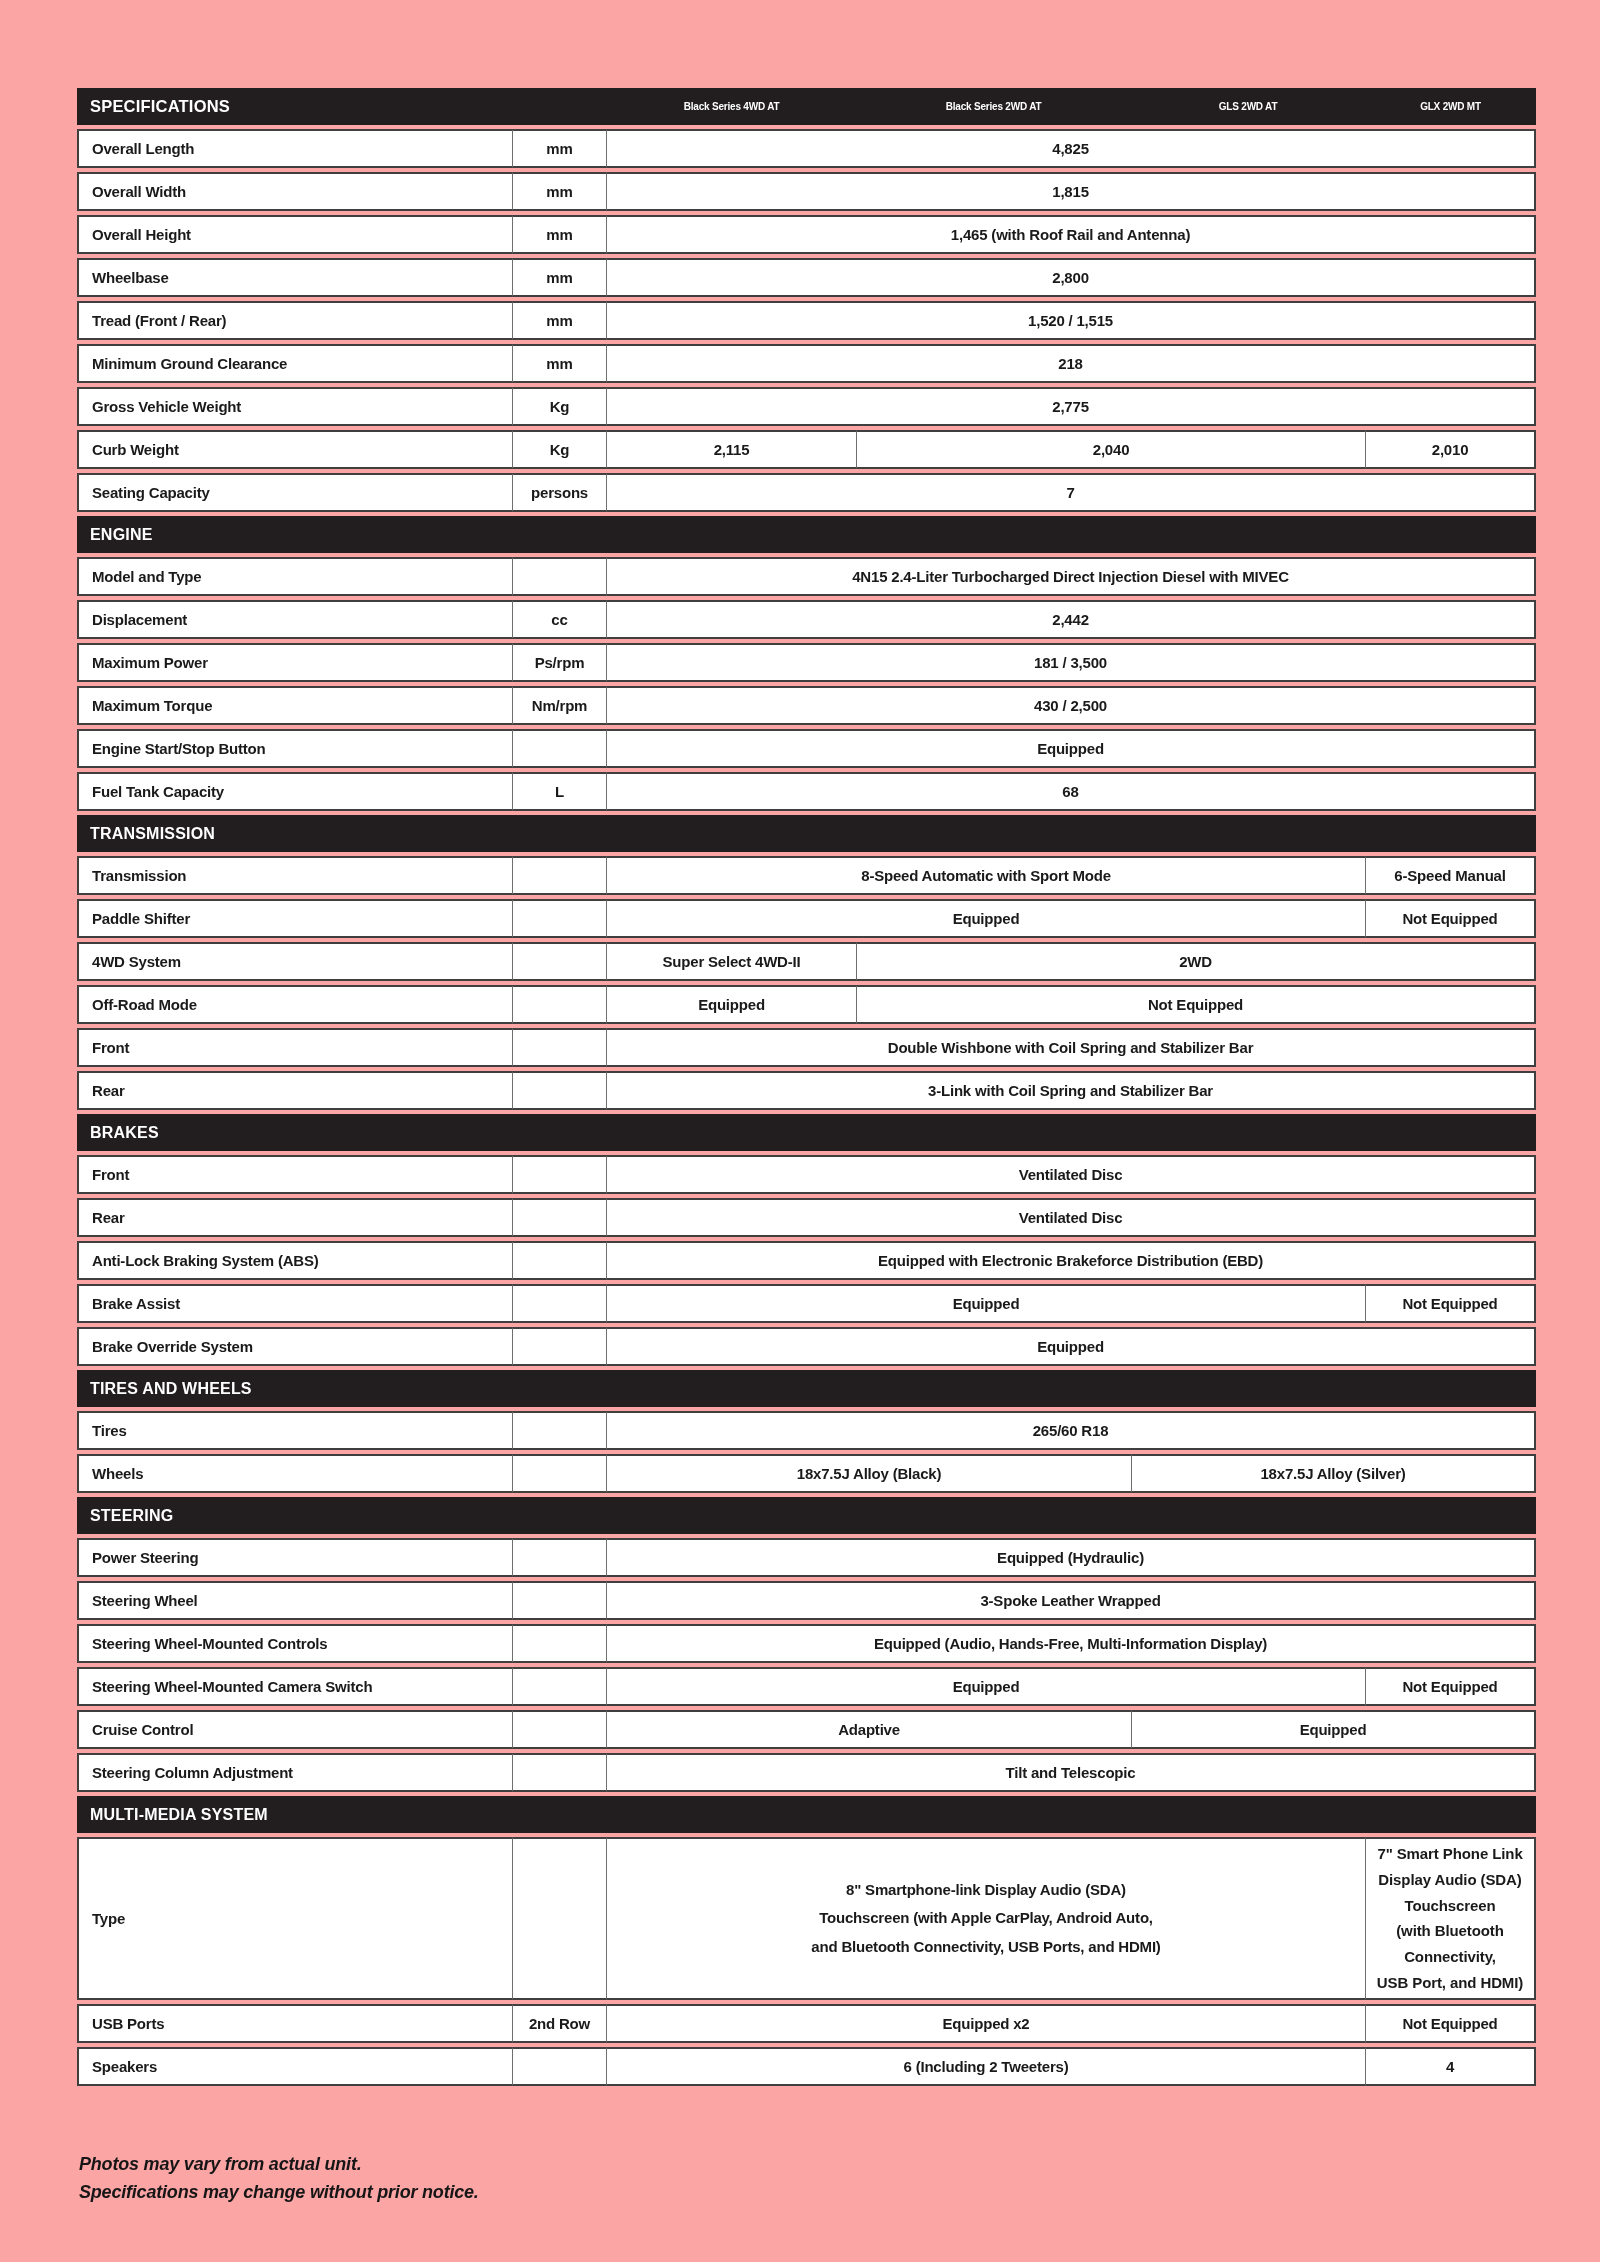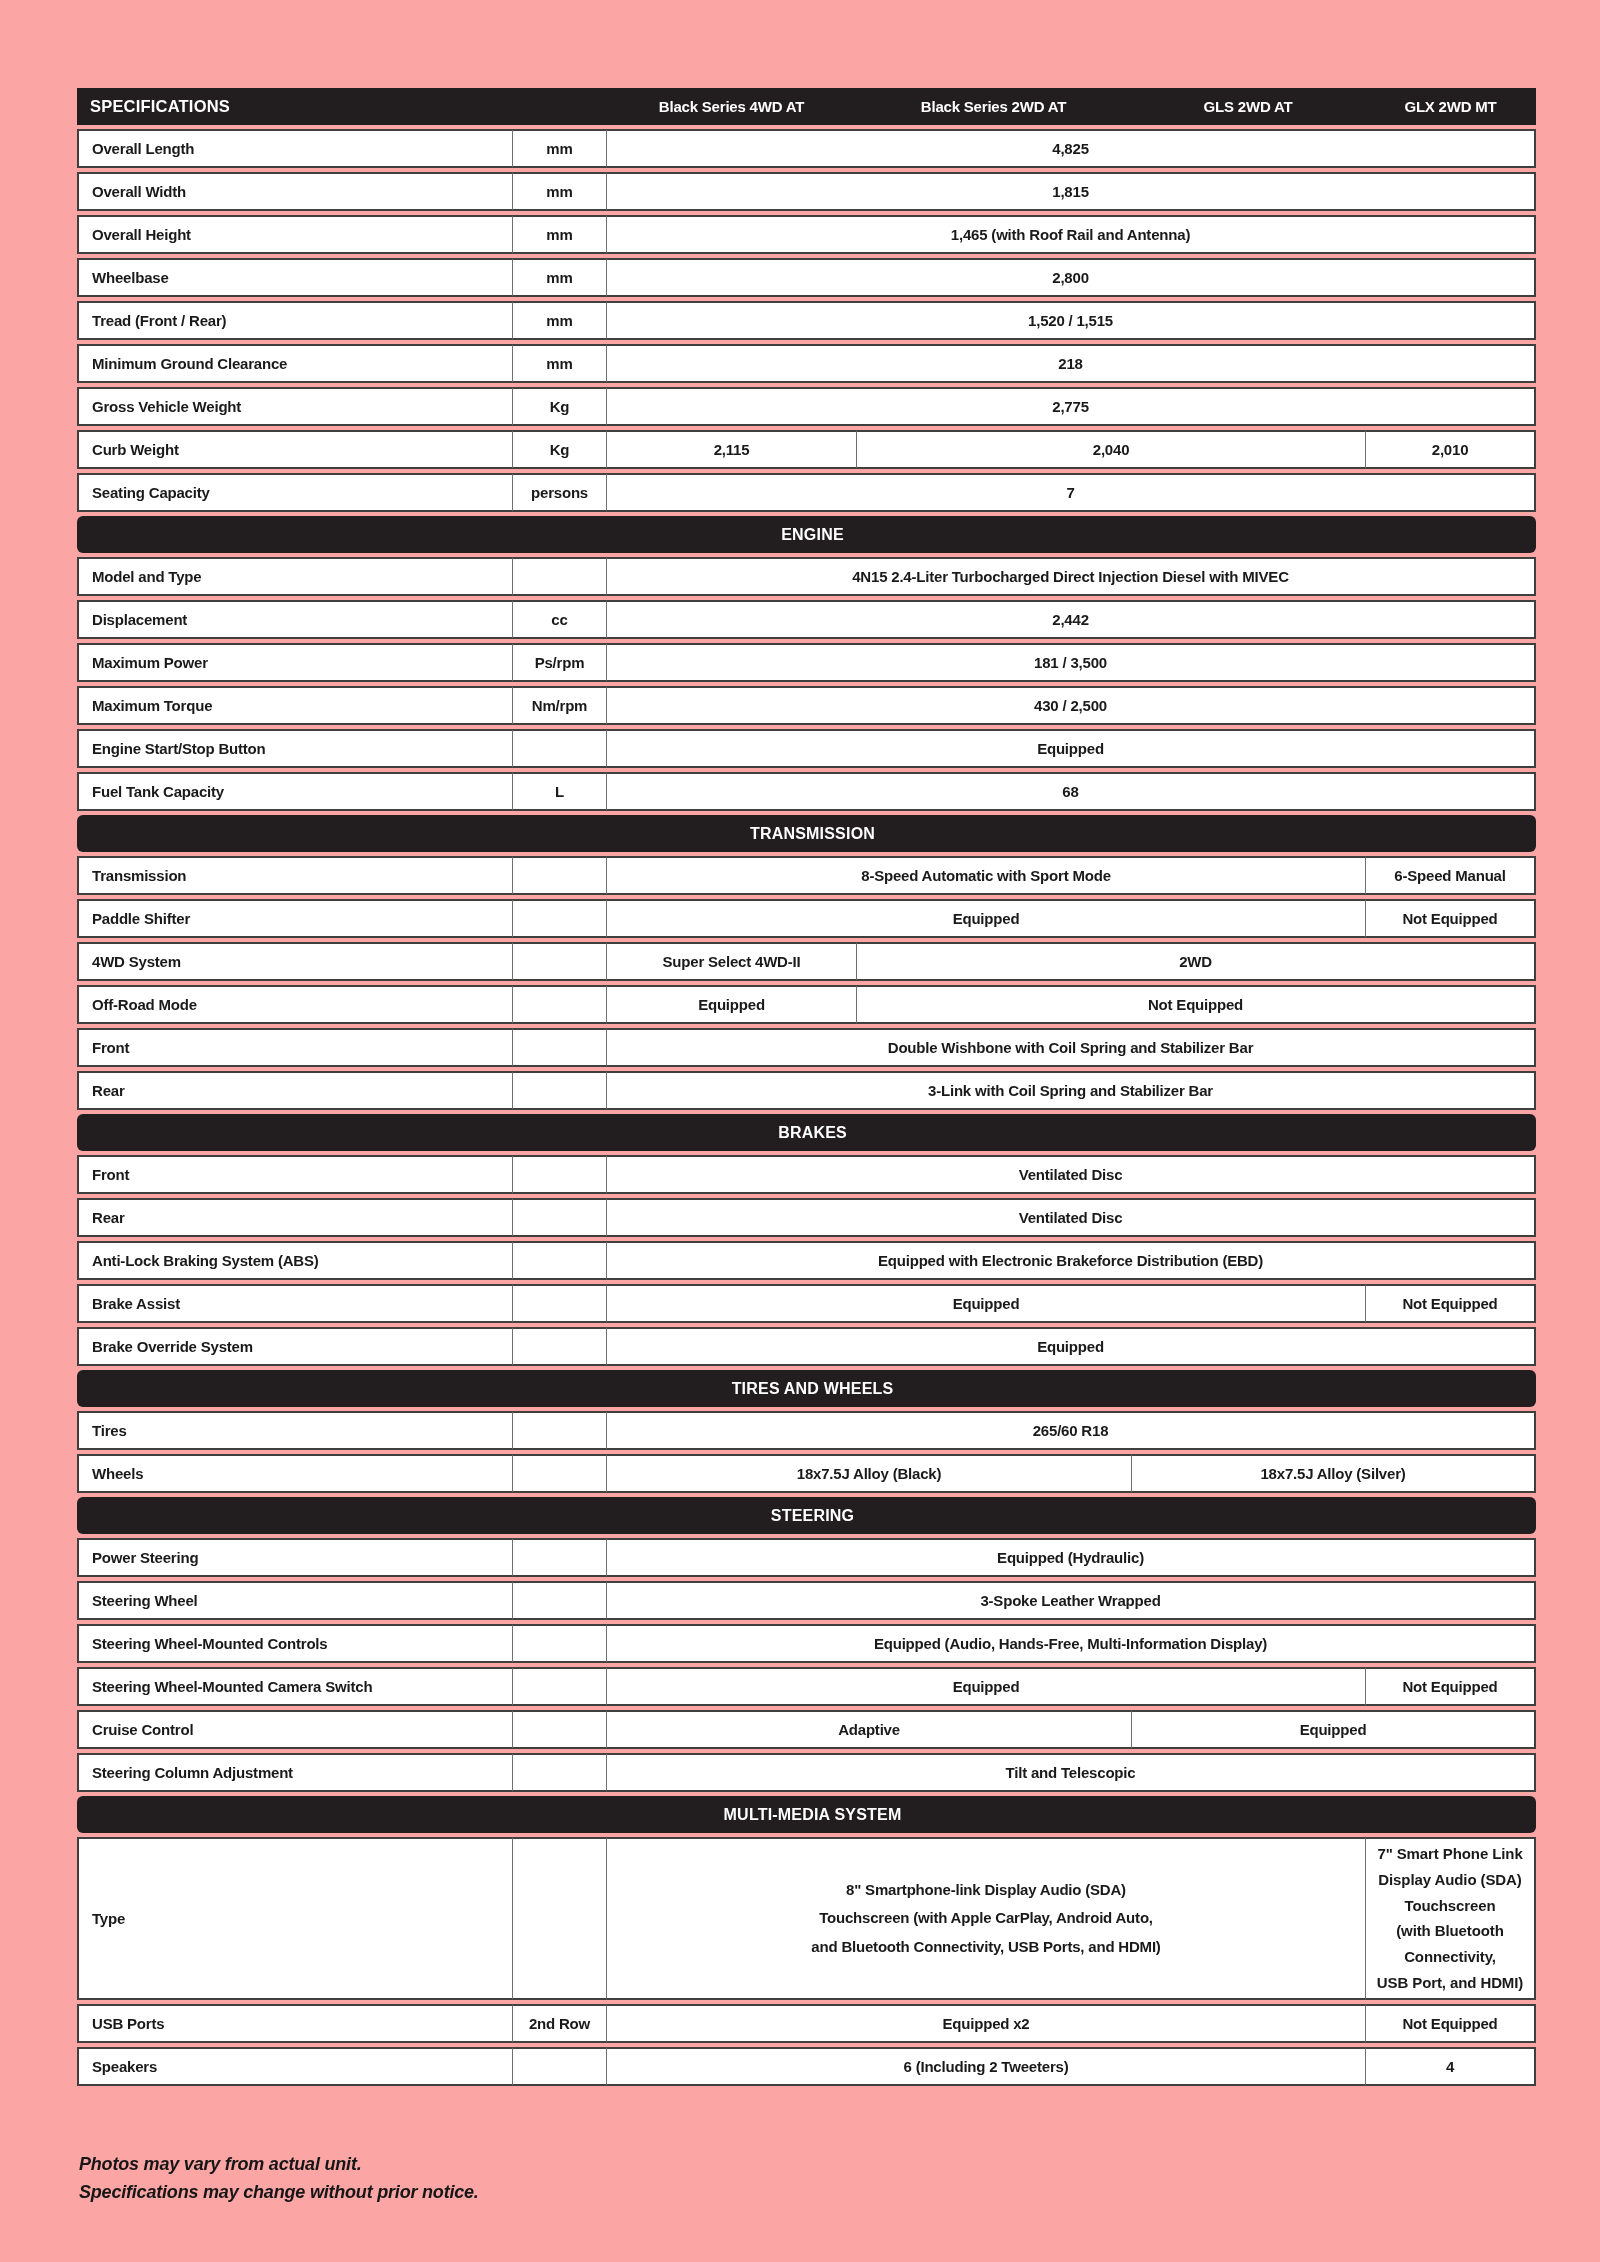--- a/index.html
+++ b/index.html
@@ -37,36 +37,35 @@
     height:35px;
     vertical-align:middle;
   }
   td.head-title{
     font-size:16.5px;
     text-align:left;
     padding-left:13px;
     letter-spacing:0.2px;
   }
   td.head-col{
-    font-size:15px;
+    font-size:10px;
     text-align:center;
     padding:0 2px;
   }
   
   tr.bar td{
     background:var(--bar);
     color:#fff;
     font-weight:bold;
     font-size:16px;
     height:35px;
-    text-align:center;
+    text-align:left;
     padding-left:13px;
     vertical-align:middle;
     letter-spacing:0.2px;
-    border-radius:6px;
   }
   
   tr.data td{
     background:#ffffff;
     border-top:2px solid var(--row-border);
     border-bottom:2px solid var(--row-border);
     height:31px;
     font-size:15px;
     font-weight:bold;
     vertical-align:middle;

